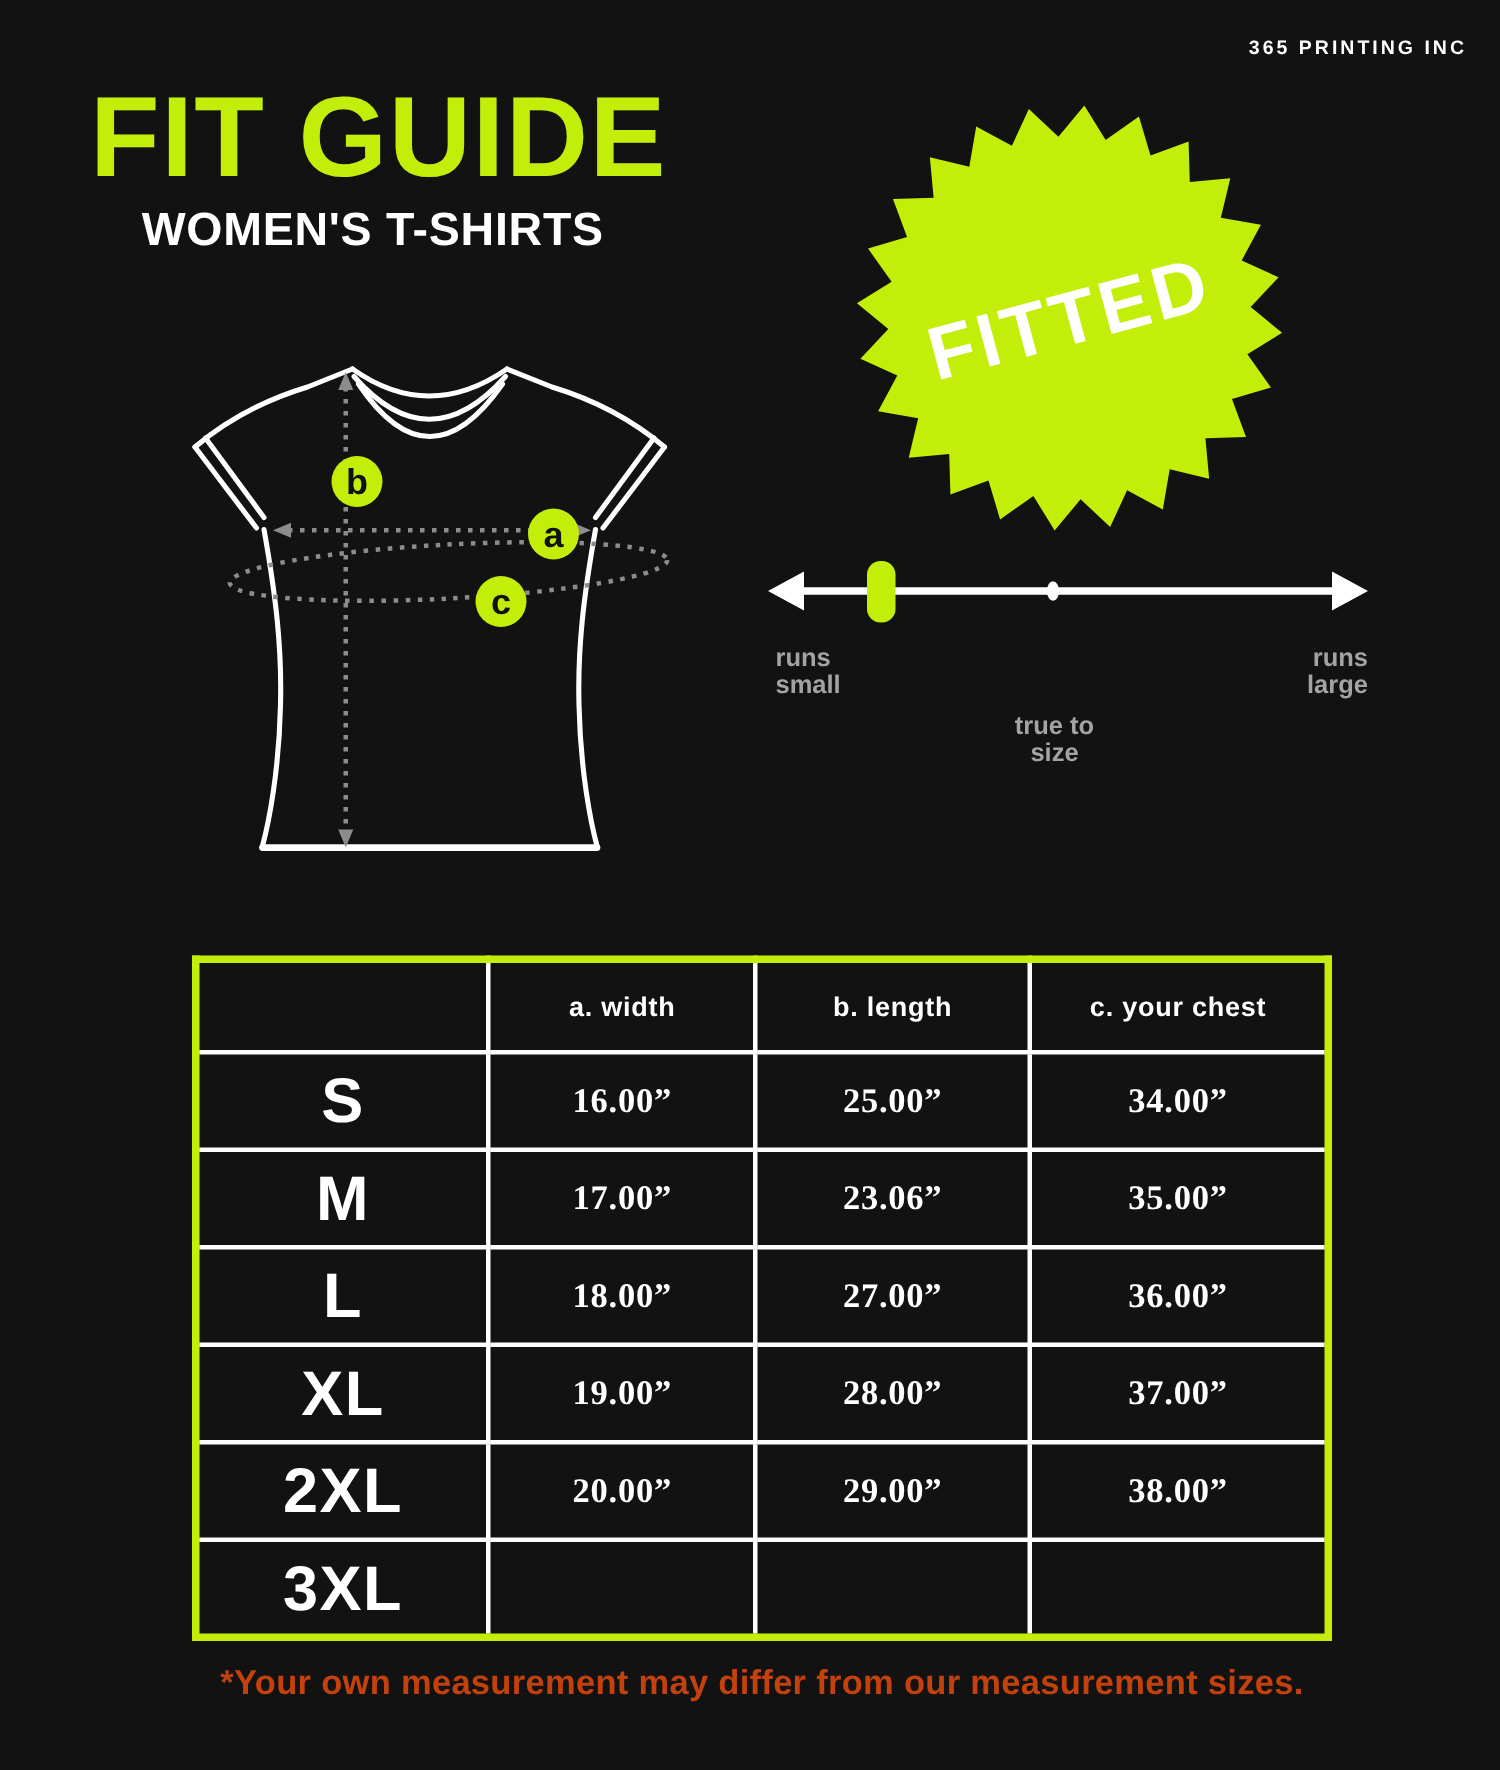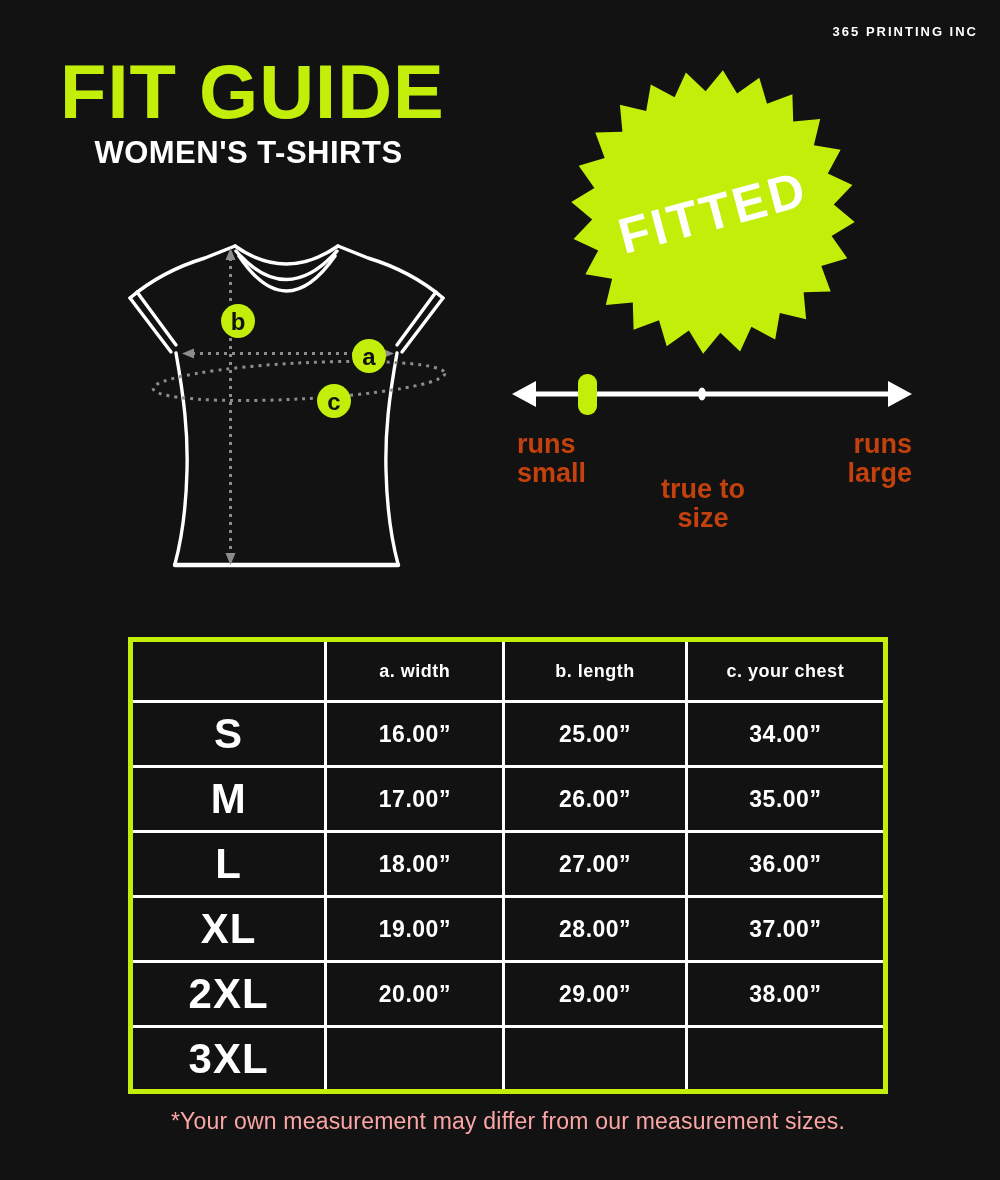--- a/index.html
+++ b/index.html
@@ -30,47 +30,47 @@
   .badge-svg{left:565px;top:64px;}
   .badge-text{
     font-family:"Liberation Sans","DejaVu Sans",sans-serif;
     font-size:50px;font-weight:bold;letter-spacing:3px;
     fill:#ffffff;
   }
   .tshirt-svg{left:110px;top:228px;}
   .scale-svg{left:505px;top:368px;}
   .scale-label{
     top:430px;
-    font-size:27px;font-weight:bold;line-height:1.08;
-    color:#c2410c;white-space:pre-line;
+    font-size:17px;font-weight:bold;line-height:1.08;
+    color:#a3a3a3;white-space:pre-line;
   }
   .scale-label.small{left:517px;text-align:left;}
   .scale-label.true{left:643px;width:120px;text-align:center;margin-top:45px;}
   .scale-label.large{left:824px;width:88px;text-align:right;}
   table.size-table{
     position:absolute;left:128px;top:637px;width:760px;
     border-collapse:collapse;
     border:5px solid #c3ee0a;
     table-layout:fixed;
   }
   table.size-table th, table.size-table td{
     border:3px solid #ffffff;
     text-align:center;vertical-align:middle;
     color:#ffffff;font-weight:bold;
     padding:0;
   }
   table.size-table tr{height:65px;}
   table.size-table tr.head-row{height:62px;}
   th.col-head{font-size:18px;letter-spacing:0.5px;}
   td.size-cell{font-size:42px;letter-spacing:1px;}
-  td.val-cell{font-size:23px;letter-spacing:0.5px;}
+  td.val-cell{font-size:23px;letter-spacing:0.5px;font-family:Liberation Serif, serif;}
   .footnote{
     left:128px;top:1108px;width:760px;text-align:center;
-    font-size:23px;font-weight:normal;letter-spacing:0.2px;
-    color:#fca5a5;white-space:nowrap;
+    font-size:23px;font-weight:bold;letter-spacing:0.2px;
+    color:#c2410c;white-space:nowrap;
   }
 </style>
 </head>
 <body>
 
 <div class="abs brand">365 PRINTING INC</div>
 <div class="abs title">FIT GUIDE</div>
 <div class="abs subtitle">WOMEN'S T-SHIRTS</div>
 
 <svg class="abs badge-svg" width="296" height="296" viewBox="-148 -148 296 296">
@@ -161,21 +161,21 @@
     </tr>
     <tr>
       <td class="size-cell">S</td>
       <td class="val-cell">16.00”</td>
       <td class="val-cell">25.00”</td>
       <td class="val-cell">34.00”</td>
     </tr>
     <tr>
       <td class="size-cell">M</td>
       <td class="val-cell">17.00”</td>
-      <td class="val-cell">26.00”</td>
+      <td class="val-cell">23.06”</td>
       <td class="val-cell">35.00”</td>
     </tr>
     <tr>
       <td class="size-cell">L</td>
       <td class="val-cell">18.00”</td>
       <td class="val-cell">27.00”</td>
       <td class="val-cell">36.00”</td>
     </tr>
     <tr>
       <td class="size-cell">XL</td>

